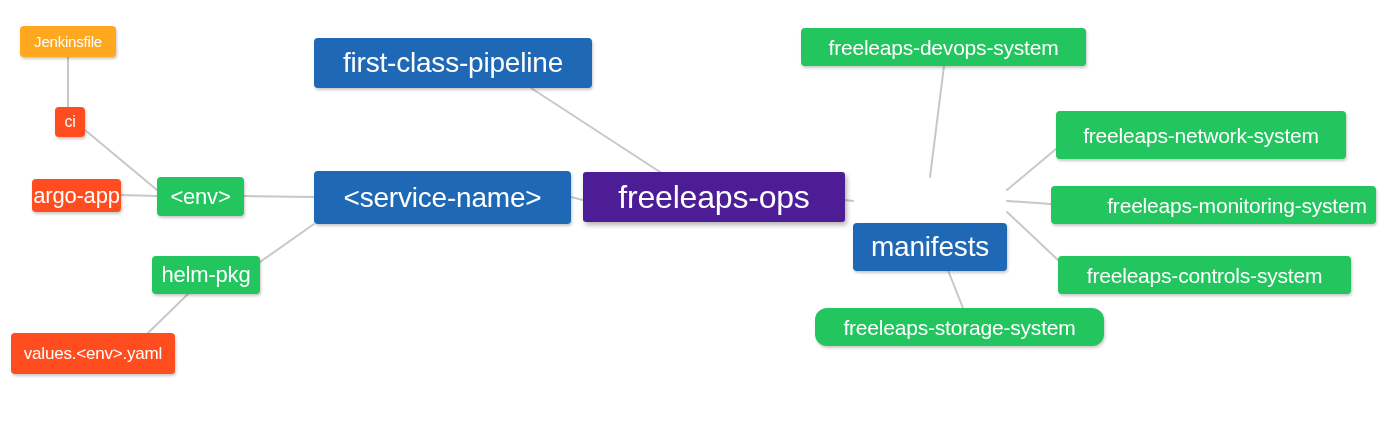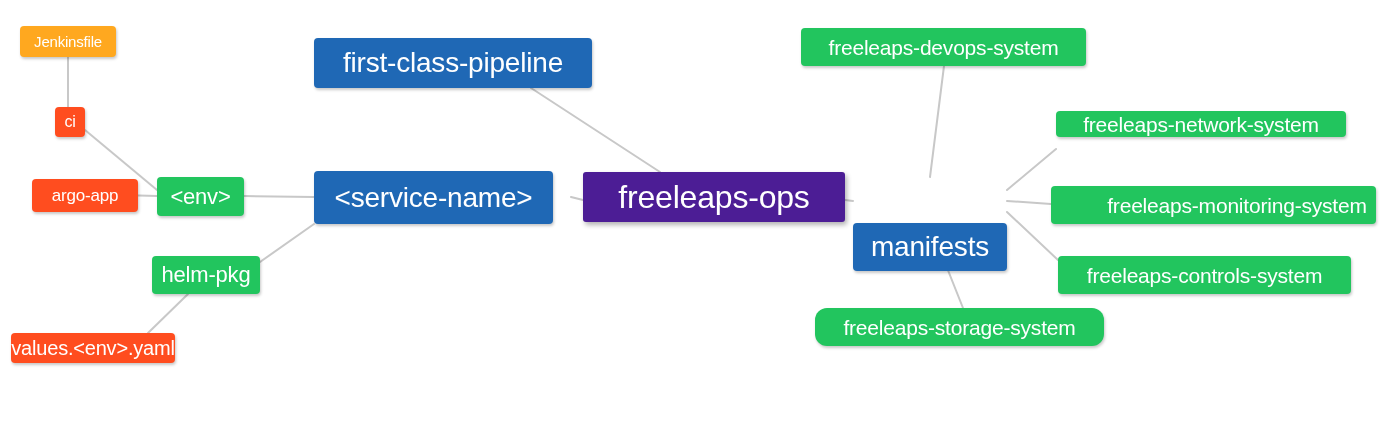--- a/index.html
+++ b/index.html
@@ -64,51 +64,51 @@
       <line x1="930" y1="177" x2="944" y2="66" stroke="#c8c8c8" stroke-width="2" stroke-linecap="round"></line>
       <line x1="1007" y1="190" x2="1056" y2="149" stroke="#c8c8c8" stroke-width="2" stroke-linecap="round"></line>
       <line x1="1007" y1="201" x2="1051" y2="204" stroke="#c8c8c8" stroke-width="2" stroke-linecap="round"></line>
       <line x1="1007" y1="212" x2="1058" y2="260" stroke="#c8c8c8" stroke-width="2" stroke-linecap="round"></line>
       <line x1="930" y1="225" x2="963" y2="308" stroke="#c8c8c8" stroke-width="2" stroke-linecap="round"></line>
     </svg>
   <div id="node-layer">
       <div class="node root" style="left: 583px; top: 172px; width: 262px; height: 50px; background: #4c1d95; font-size: 32px; color: rgb(255, 255, 255);">
         <span>freeleaps-ops</span>
       </div>
-      <div class="node" style="left: 314px; top: 171px; width: 239px; height: 53px; background: rgb(31, 104, 181); font-size: 28px; color: rgb(255, 255, 255);">
+      <div class="node" style="left: 314px; top: 171px; width: 257px; height: 53px; background: rgb(31, 104, 181); font-size: 28px; color: rgb(255, 255, 255);">
         <span>&lt;service-name&gt;</span>
       </div>
       <div class="node" style="left: 314px; top: 38px; width: 278px; height: 50px; background: rgb(31, 104, 181); font-size: 28px; color: rgb(255, 255, 255);">
         <span>first-class-pipeline</span>
       </div>
       <div class="node" style="left: 853px; top: 177px; width: 154px; height: 48px; background: rgb(31, 104, 181); font-size: 28px; color: rgb(255, 255, 255); margin-top: 46px;">
         <span>manifests</span>
       </div>
       <div class="node" style="left: 157px; top: 177px; width: 87px; height: 39px; background: rgb(34, 197, 94); font-size: 22px; color: rgb(255, 255, 255);">
         <span>&lt;env&gt;</span>
       </div>
       <div class="node" style="left: 152px; top: 256px; width: 108px; height: 38px; background: rgb(34, 197, 94); font-size: 22px; color: rgb(255, 255, 255);">
         <span>helm-pkg</span>
       </div>
       <div class="node" style="left: 55px; top: 107px; width: 30px; height: 30px; background: rgb(255, 77, 31); font-size: 16px; color: rgb(255, 255, 255);">
         <span>ci</span>
       </div>
       <div class="node" style="left: 20px; top: 26px; width: 96px; height: 31px; background: rgb(255, 168, 31); font-size: 15px; color: rgb(255, 255, 255);">
         <span>Jenkinsfile</span>
       </div>
-      <div class="node" style="left: 32px; top: 179px; width: 106px; height: 33px; background: rgb(255, 77, 31); font-size: 17px; color: rgb(255, 255, 255);">
+      <div class="node" style="left: 32px; top: 179px; width: 89px; height: 33px; background: rgb(255, 77, 31); font-size: 22px; color: rgb(255, 255, 255);">
         <span>argo-app</span>
       </div>
-      <div class="node" style="left: 11px; top: 333px; width: 164px; height: 30px; background: rgb(255, 77, 31); font-size: 20px; color: rgb(255, 255, 255);">
+      <div class="node" style="left: 11px; top: 333px; width: 164px; height: 41px; background: rgb(255, 77, 31); font-size: 17px; color: rgb(255, 255, 255);">
         <span>values.&lt;env&gt;.yaml</span>
       </div>
       <div class="node" style="left: 801px; top: 28px; width: 285px; height: 38px; background: rgb(34, 197, 94); font-size: 21px; color: rgb(255, 255, 255);">
         <span>freeleaps-devops-system</span>
       </div>
-      <div class="node" style="left: 1056px; top: 111px; width: 290px; height: 26px; background: rgb(34, 197, 94); font-size: 21px; color: rgb(255, 255, 255);">
+      <div class="node" style="left: 1056px; top: 111px; width: 290px; height: 48px; background: rgb(34, 197, 94); font-size: 21px; color: rgb(255, 255, 255);">
         <span>freeleaps-network-system</span>
       </div>
       <div class="node" style="left: 1051px; top: 186px; width: 325px; height: 38px; background: rgb(34, 197, 94); font-size: 21px; color: rgb(255, 255, 255); padding-left: 47px;">
         <span>freeleaps-monitoring-system</span>
       </div>
       <div class="node" style="left: 1058px; top: 256px; width: 293px; height: 38px; background: rgb(34, 197, 94); font-size: 21px; color: rgb(255, 255, 255);">
         <span>freeleaps-controls-system</span>
       </div>
       <div class="node" style="left: 815px; top: 308px; width: 289px; height: 38px; background: rgb(34, 197, 94); font-size: 21px; color: rgb(255, 255, 255); border-radius: 12px;">
         <span>freeleaps-storage-system</span>

